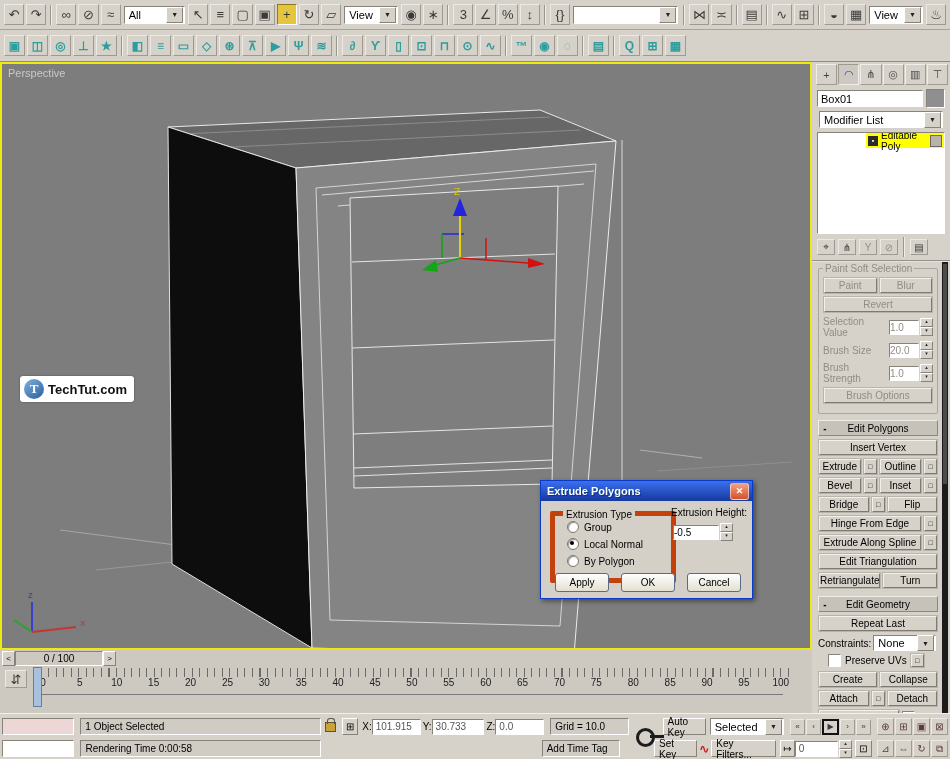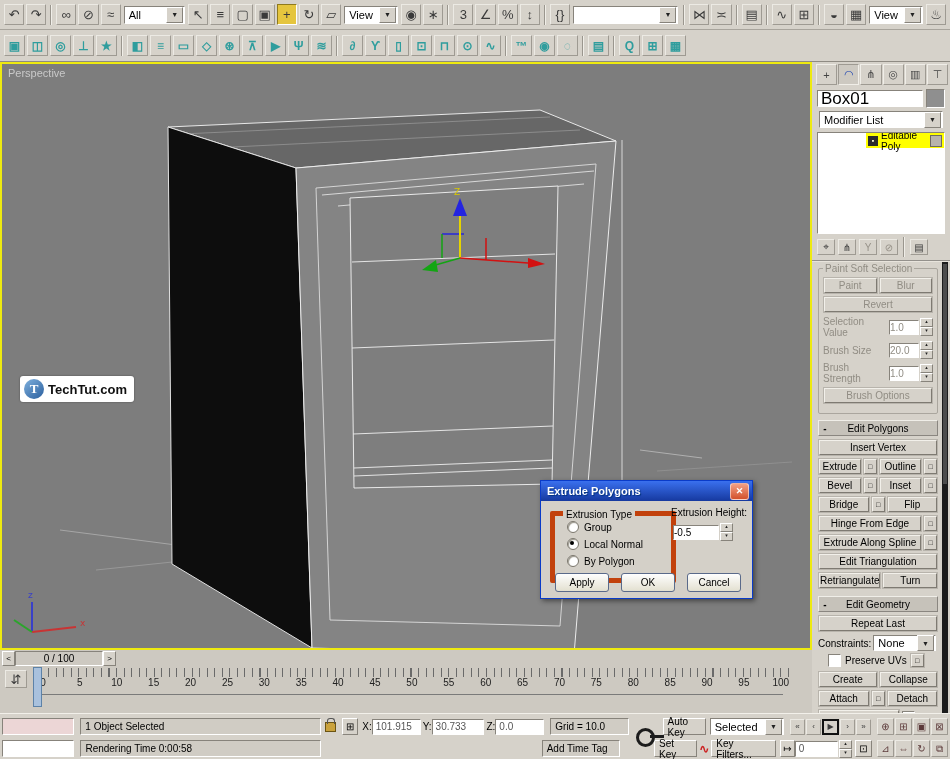--- a/index.html
+++ b/index.html
@@ -59,21 +59,21 @@
   .xbtn{height:17px;border:1px solid #5a6a8a;border-radius:3px;font-size:10px;
        background:linear-gradient(180deg,#fefefe,#e3e0d0);display:flex;align-items:center;justify-content:center;}
   
   #panel{left:812px;top:62px;width:138px;height:651px;background:#d6d2ca;overflow:hidden;}
   .ptabs{display:flex;gap:1px;padding:2px 2px 1px 4px;}
   .ptab{width:20px;height:19px;display:flex;align-items:center;justify-content:center;
         font-size:11px;color:#444;border:1px solid;border-color:#f0eee8 #9e9a92 #9e9a92 #f0eee8;background:#d6d2ca;}
   .ptab.active{border-color:#9e9a92 #f0eee8 #f0eee8 #9e9a92;background:#cdc9c1;color:#103ab0;}
   .prow{display:flex;align-items:center;gap:3px;padding:3px 5px 0 5px;}
   .field{height:17px;background:#fff;border:1px solid;border-color:#87837b #fff #fff #87837b;
-        flex:1;display:flex;align-items:center;padding:0 3px;font-size:17px;box-sizing:border-box;}
+        flex:1;display:flex;align-items:center;padding:0 3px;font-size:11px;box-sizing:border-box;}
   .swatch{width:17px;height:17px;background:#8f8f8f;border:1px solid;border-color:#87837b #fff #fff #87837b;}
   .stack{margin:4px 5px 0 5px;height:100px;background:#fff;border:1px solid;
         border-color:#87837b #fff #fff #87837b;overflow:hidden;padding-left:48px;}
   .stackrow{height:15px;background:var(--sel,#ffff00);display:flex;align-items:center;gap:3px;padding:0 2px;}
   .stackrow .bulb{width:10px;height:10px;background:#2b2b2b;color:#ffd;font-size:7px;display:flex;
         align-items:center;justify-content:center;}
   .stackrow .lbl{flex:1;font-size:10px;}
   .stackrow .pin{width:10px;height:10px;background:#b8b4ac;border:1px solid #6e6a62;}
   .stacktools{display:flex;align-items:center;gap:1px;padding:3px 4px;border-bottom:2px groove #e8e4dc;}
   .stacktools .tbtn{width:18px;height:16px;font-size:10px;}

